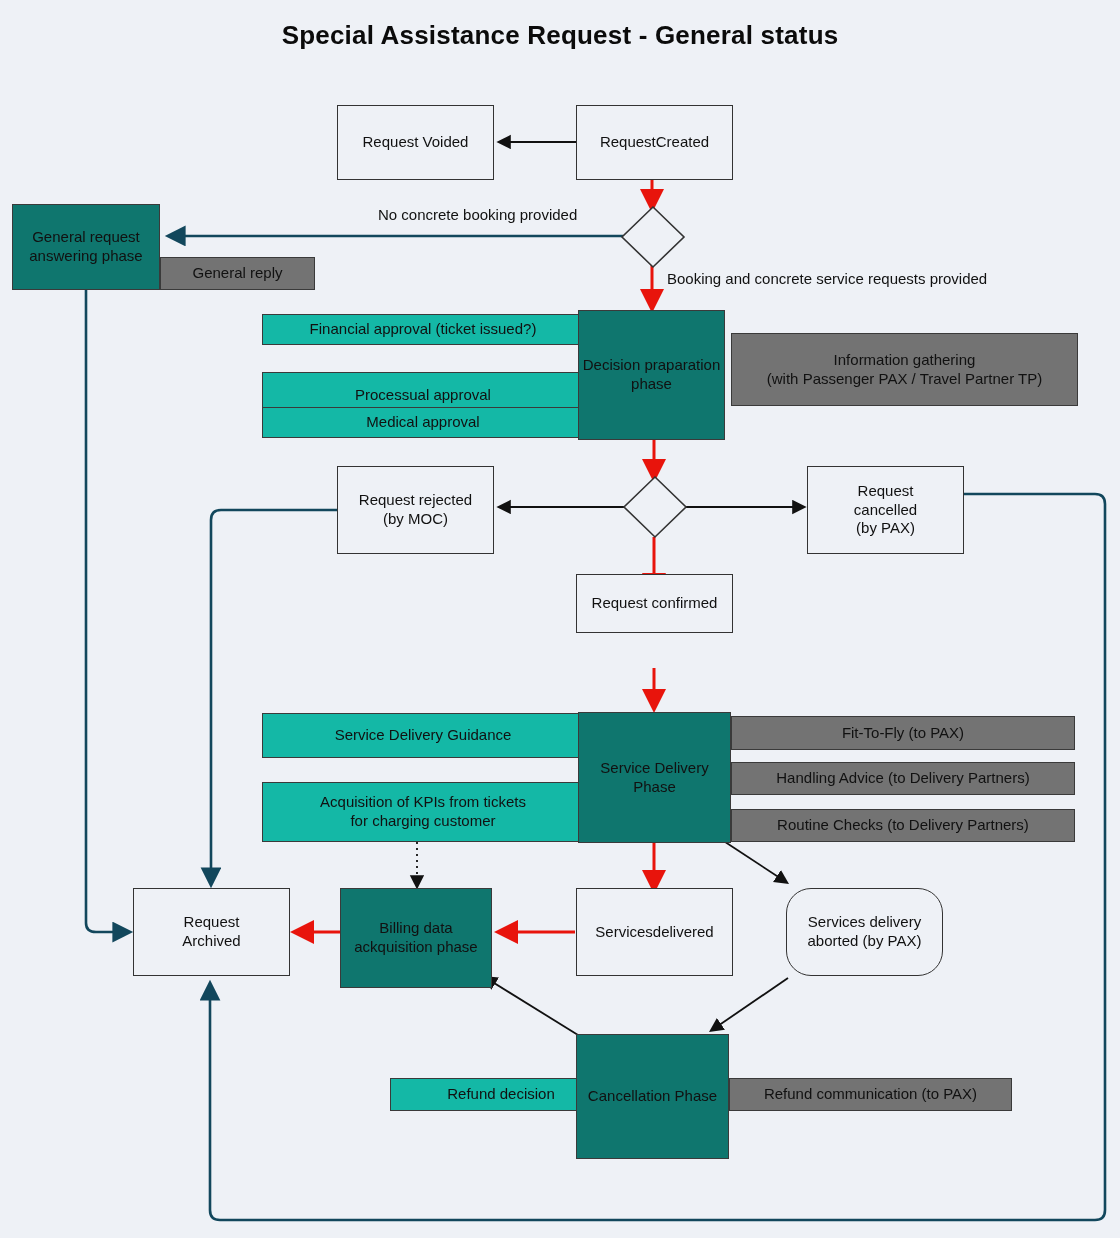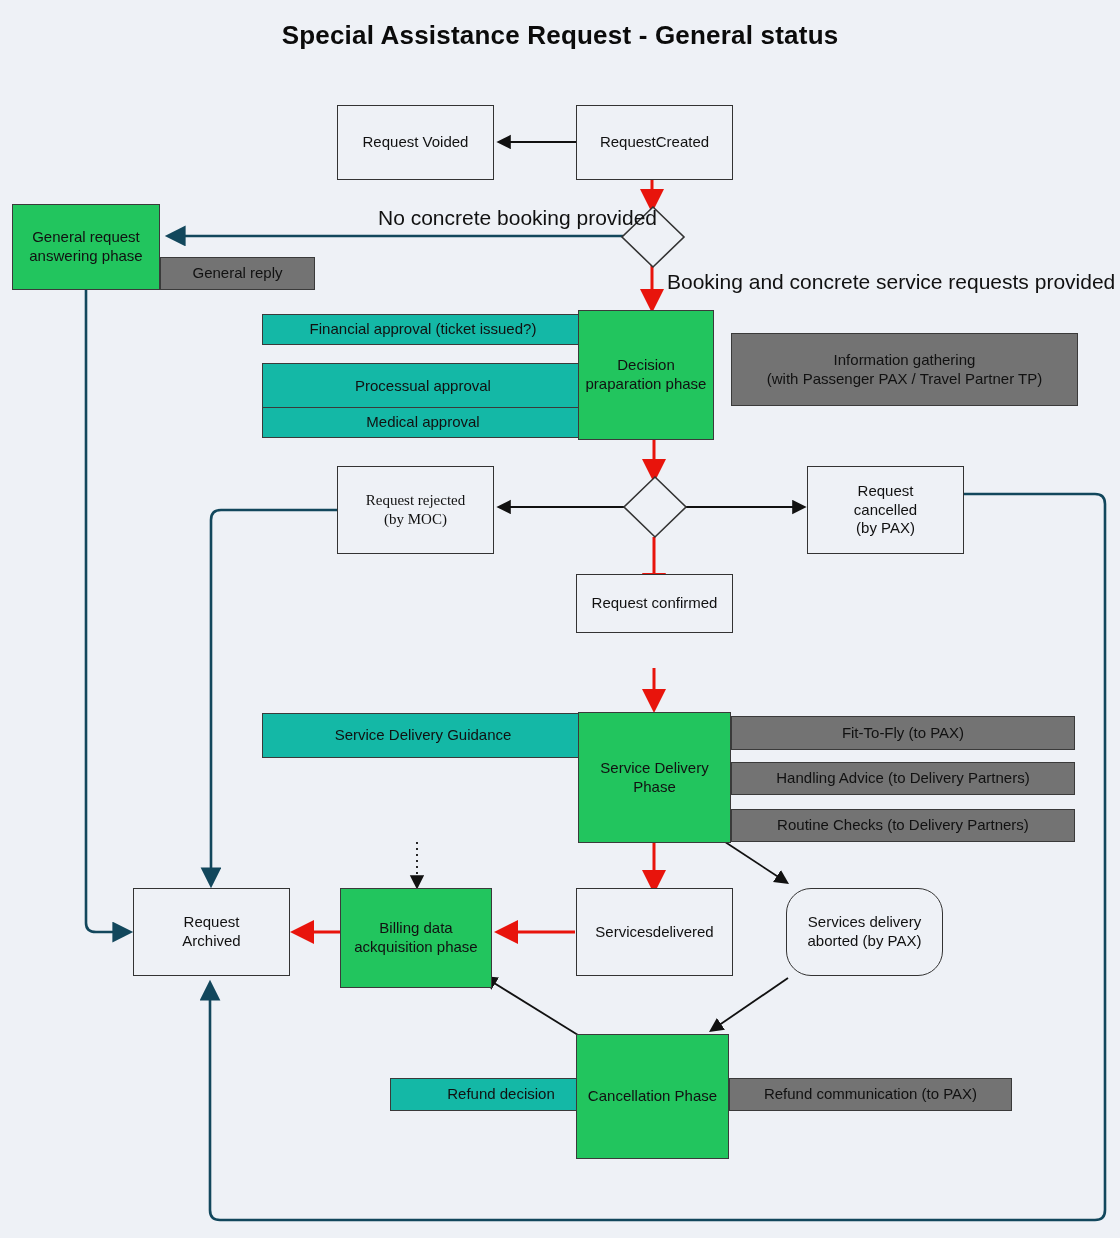--- a/index.html
+++ b/index.html
@@ -19,25 +19,25 @@
   svg#wires{position:absolute;left:0;top:0;width:1120px;height:1238px;}
   .node{
     position:absolute;box-sizing:border-box;
     display:flex;align-items:center;justify-content:center;
     text-align:center;
     font-size:15px;color:#111;
     line-height:1.25;
     border:1.6px solid #333;
   }
   .plain{background:#eef1f6;}
-  .green{background:#22c55e;border-color:#3a3a3a;}
+  .green{background:#0f766e;border-color:#3a3a3a;}
   .blue{background:#14b8a6;border-color:#3a3a3a;}
   .pink{background:#737373;border-color:#3a3a3a;}
   .lbl{
-    position:absolute;font-size:21px;color:#111;white-space:nowrap;
+    position:absolute;font-size:15px;color:#111;white-space:nowrap;
   }
   .diamond{position:absolute;}
 </style>
 </head>
 <body>
 
 <div id="stage">
 
   <div id="title">Special Assistance Request - General status</div>
 
@@ -116,54 +116,58 @@
     <span>General request answering phase</span>
   </div>
 
   <div class="node pink" style="left:160px;top:257px;width:155px;height:33px;">
     <span>General reply</span>
   </div>
 
   <div class="node blue" style="left:262px;top:314px;width:322px;height:31px;">
     <span>Financial approval (ticket issued?)</span>
   </div>
-  <div class="node blue" style="left:262px;top:363px;width:322px;height:46px;">
+  <div class="node blue" style="left:262px;top:372px;width:322px;height:46px;">
     <span>Processual approval</span>
   </div>
   <div class="node blue" style="left:262px;top:407px;width:322px;height:31px;">
     <span>Medical approval</span>
   </div>
 
-  <div class="node green" style="left:578px;top:310px;width:136px;height:130px;">
+  <div class="node green" style="left:578px;top:310px;width:147px;height:130px;">
     <span>Decision praparation phase</span>
   </div>
 
   <div class="node pink" style="left:731px;top:333px;width:347px;height:73px;flex-direction:column;">
     <span>Information gathering</span>
     <span>(with Passenger PAX / Travel Partner TP)</span>
   </div>
 
-  <div class="node plain" style="left:337px;top:466px;width:157px;height:88px;flex-direction:column;font-family:Liberation Serif, serif;">
+  <div class="node plain" style="left:337px;top:466px;width:157px;height:88px;flex-direction:column;">
     <span>Request rejected</span>
     <span>(by MOC)</span>
   </div>
 
   <div class="node plain" style="left:807px;top:466px;width:157px;height:88px;flex-direction:column;">
     <span>Request</span>
     <span>cancelled</span>
     <span>(by PAX)</span>
   </div>
 
   <div class="node plain" style="left:576px;top:574px;width:157px;height:59px;">
     <span>Request confirmed</span>
   </div>
 
   <div class="node blue" style="left:262px;top:713px;width:322px;height:45px;">
     <span>Service Delivery Guidance</span>
   </div>
+  <div class="node blue" style="left:262px;top:782px;width:322px;height:60px;flex-direction:column;">
+    <span>Acquisition of KPIs from tickets</span>
+    <span>for charging customer</span>
+  </div>
 
   <div class="node green" style="left:578px;top:712px;width:153px;height:131px;">
     <span>Service Delivery Phase</span>
   </div>
 
   <div class="node pink" style="left:731px;top:716px;width:344px;height:34px;">
     <span>Fit-To-Fly (to PAX)</span>
   </div>
   <div class="node pink" style="left:731px;top:762px;width:344px;height:33px;">
     <span>Handling Advice (to Delivery Partners)</span>

